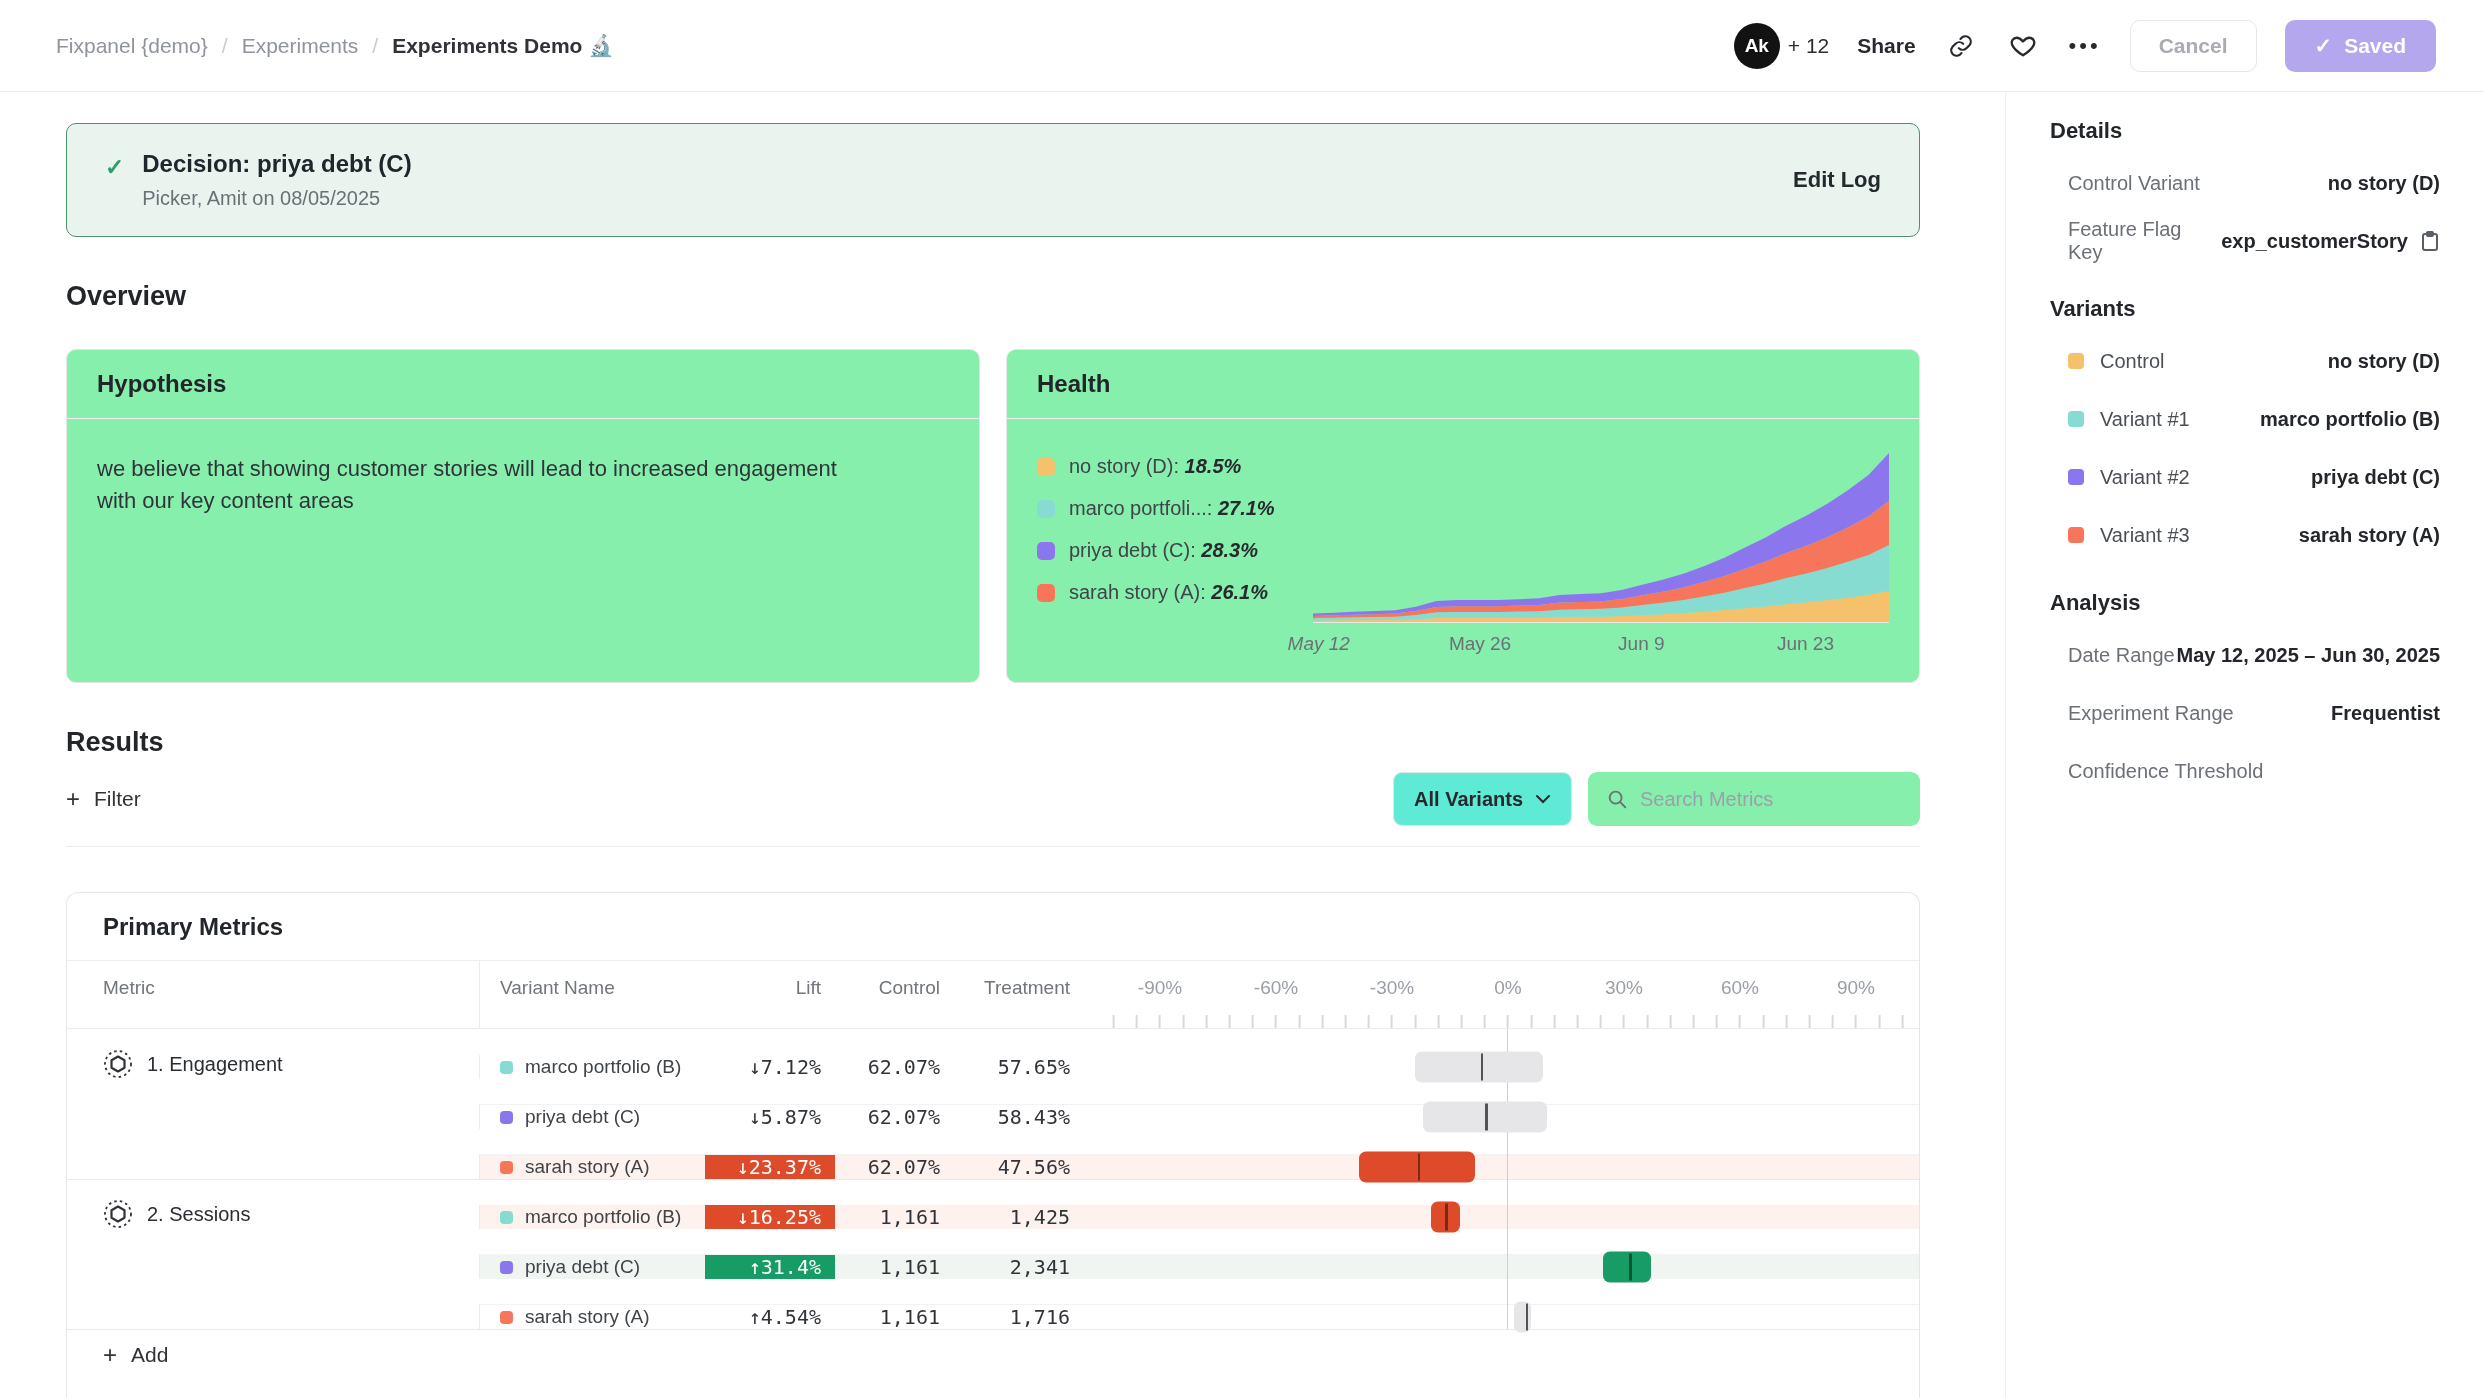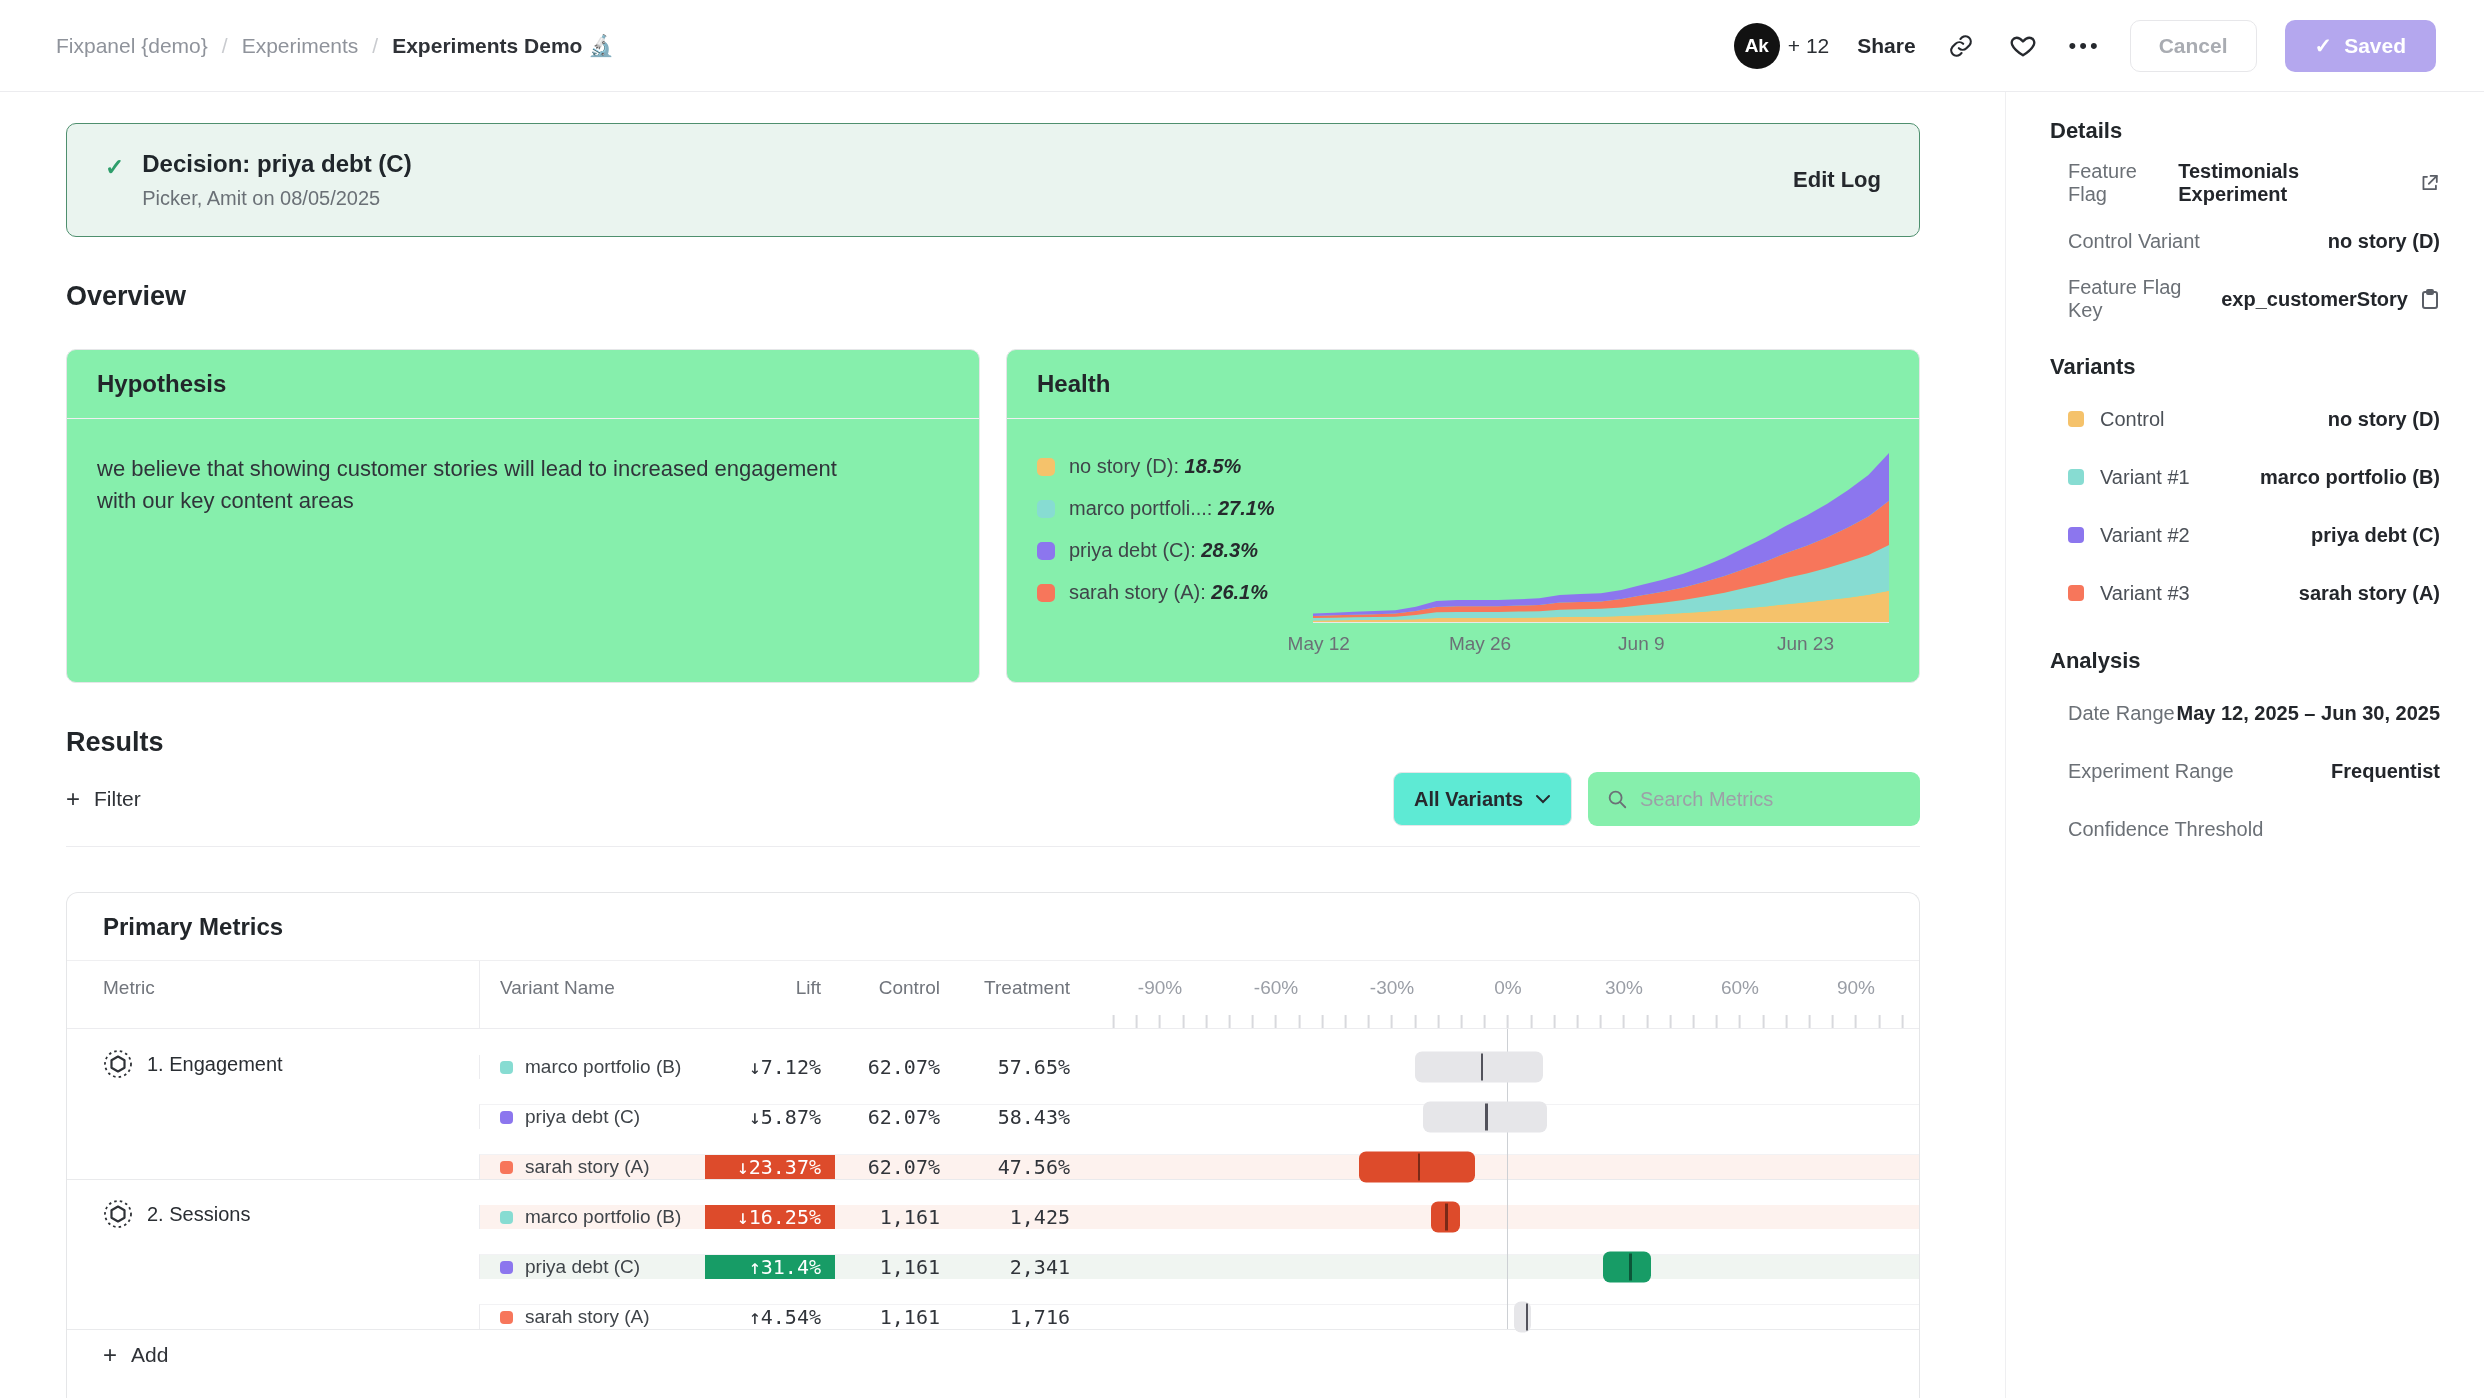--- a/index.html
+++ b/index.html
@@ -220,21 +220,21 @@
                 </div>
               </div>
             <div class="hchart">
               <svg id="health-svg" preserveAspectRatio="none" viewBox="0 0 560 178">
                   <polygon points="0.0,176.4 20.0,176.3 40.0,176.1 60.0,176.0 80.0,175.8 100.0,175.2 120.0,174.1 140.0,173.9 160.0,173.9 180.0,173.9 200.0,173.8 220.0,173.6 240.0,173.0 260.0,172.8 280.0,172.7 300.0,172.0 320.0,171.1 340.0,170.1 360.0,169.0 380.0,167.6 400.0,166.0 420.0,164.2 440.0,162.3 460.0,160.1 480.0,158.2 500.0,156.0 520.0,153.5 540.0,150.6 560.0,146.6 560.0,178.0 540.0,178.0 520.0,178.0 500.0,178.0 480.0,178.0 460.0,178.0 440.0,178.0 420.0,178.0 400.0,178.0 380.0,178.0 360.0,178.0 340.0,178.0 320.0,178.0 300.0,178.0 280.0,178.0 260.0,178.0 240.0,178.0 220.0,178.0 200.0,178.0 180.0,178.0 160.0,178.0 140.0,178.0 120.0,178.0 100.0,178.0 80.0,178.0 60.0,178.0 40.0,178.0 20.0,178.0 0.0,178.0" fill="#F5C26B"></polygon>
                   <polygon points="0.0,174.1 20.0,173.7 40.0,173.3 60.0,173.0 80.0,172.6 100.0,171.0 120.0,168.3 140.0,167.9 160.0,167.9 180.0,167.9 200.0,167.5 220.0,167.1 240.0,165.6 260.0,165.2 280.0,164.8 300.0,163.3 320.0,160.9 340.0,158.6 360.0,155.9 380.0,152.4 400.0,148.5 420.0,143.9 440.0,139.2 460.0,133.8 480.0,129.2 500.0,123.7 520.0,117.5 540.0,110.6 560.0,100.5 560.0,146.6 540.0,150.6 520.0,153.5 500.0,156.0 480.0,158.2 460.0,160.1 440.0,162.3 420.0,164.2 400.0,166.0 380.0,167.6 360.0,169.0 340.0,170.1 320.0,171.1 300.0,172.0 280.0,172.7 260.0,172.8 240.0,173.0 220.0,173.6 200.0,173.8 180.0,173.9 160.0,173.9 140.0,173.9 120.0,174.1 100.0,175.2 80.0,175.8 60.0,176.0 40.0,176.1 20.0,176.3 0.0,176.4" fill="#87DCD2"></polygon>
                   <polygon points="0.0,171.9 20.0,171.3 40.0,170.7 60.0,170.1 80.0,169.5 100.0,167.0 120.0,162.8 140.0,162.2 160.0,162.2 180.0,162.2 200.0,161.5 220.0,160.9 240.0,158.5 260.0,157.9 280.0,157.3 300.0,154.8 320.0,151.2 340.0,147.5 360.0,143.3 380.0,137.8 400.0,131.7 420.0,124.4 440.0,117.1 460.0,108.5 480.0,101.2 500.0,92.7 520.0,82.9 540.0,72.0 560.0,56.1 560.0,100.5 540.0,110.6 520.0,117.5 500.0,123.7 480.0,129.2 460.0,133.8 440.0,139.2 420.0,143.9 400.0,148.5 380.0,152.4 360.0,155.9 340.0,158.6 320.0,160.9 300.0,163.3 280.0,164.8 260.0,165.2 240.0,165.6 220.0,167.1 200.0,167.5 180.0,167.9 160.0,167.9 140.0,167.9 120.0,168.3 100.0,171.0 80.0,172.6 60.0,173.0 40.0,173.3 20.0,173.7 0.0,174.1" fill="#F7765B"></polygon>
                   <polygon points="0.0,169.5 20.0,168.7 40.0,167.8 60.0,166.9 80.0,166.1 100.0,162.7 120.0,156.8 140.0,155.9 160.0,155.9 180.0,155.9 200.0,155.1 220.0,154.2 240.0,150.8 260.0,149.9 280.0,149.1 300.0,145.7 320.0,140.6 340.0,135.5 360.0,129.6 380.0,121.9 400.0,113.4 420.0,103.2 440.0,93.0 460.0,81.1 480.0,70.9 500.0,59.0 520.0,45.4 540.0,30.1 560.0,8.0 560.0,56.1 540.0,72.0 520.0,82.9 500.0,92.7 480.0,101.2 460.0,108.5 440.0,117.1 420.0,124.4 400.0,131.7 380.0,137.8 360.0,143.3 340.0,147.5 320.0,151.2 300.0,154.8 280.0,157.3 260.0,157.9 240.0,158.5 220.0,160.9 200.0,161.5 180.0,162.2 160.0,162.2 140.0,162.2 120.0,162.8 100.0,167.0 80.0,169.5 60.0,170.1 40.0,170.7 20.0,171.3 0.0,171.9" fill="#8C76EE"></polygon>
                 </svg>
               <div class="hx-labels" id="hx-labels">
-                  <span style="left: 1%;">May 12</span>
+                  <span style="left: 1%; font-style: italic;">May 12</span>
                   <span style="left: 29%;">May 26</span>
                   <span style="left: 57%;">Jun 9</span>
                   <span style="left: 85.5%;">Jun 23</span>
                 </div>
             </div>
           </div>
         </div>
       </div>
 
       <div class="h2">Results</div>
@@ -416,31 +416,20 @@
       </div>
 
     </div>
   </div>
 
   <div class="sidebar">
 
     <div class="sb-heading">Details</div>
     <div class="sb-rows">
       <div class="sb-row">
-        <span class="sb-label">Feature Flag</span>
-        <span class="sb-val">
-          <span>Testimonials Experiment</span>
-          <svg class="ic" width="22" height="22" viewBox="0 0 24 24" fill="none" stroke="#5A5E66" stroke-width="2" stroke-linecap="round" stroke-linejoin="round">
-              <path d="M9 5H5v14h14v-4"></path>
-              <path d="M13 4h7v7"></path>
-              <path d="M20 4l-9 9"></path>
-            </svg>
-        </span>
-      </div>
-      <div class="sb-row">
         <span class="sb-label">Control Variant</span>
         <span class="sb-val">no story (D)</span>
       </div>
       <div class="sb-row">
         <span class="sb-label">Feature Flag Key</span>
         <span class="sb-val">
           <span>exp_customerStory</span>
           <svg class="ic" width="20" height="22" viewBox="0 0 20 22" fill="none" stroke="#5A5E66" stroke-width="2" stroke-linejoin="round">
               <rect x="3" y="4" width="14" height="16" rx="2"></rect>
               <rect x="7" y="2" width="6" height="4" rx="1"></rect>

